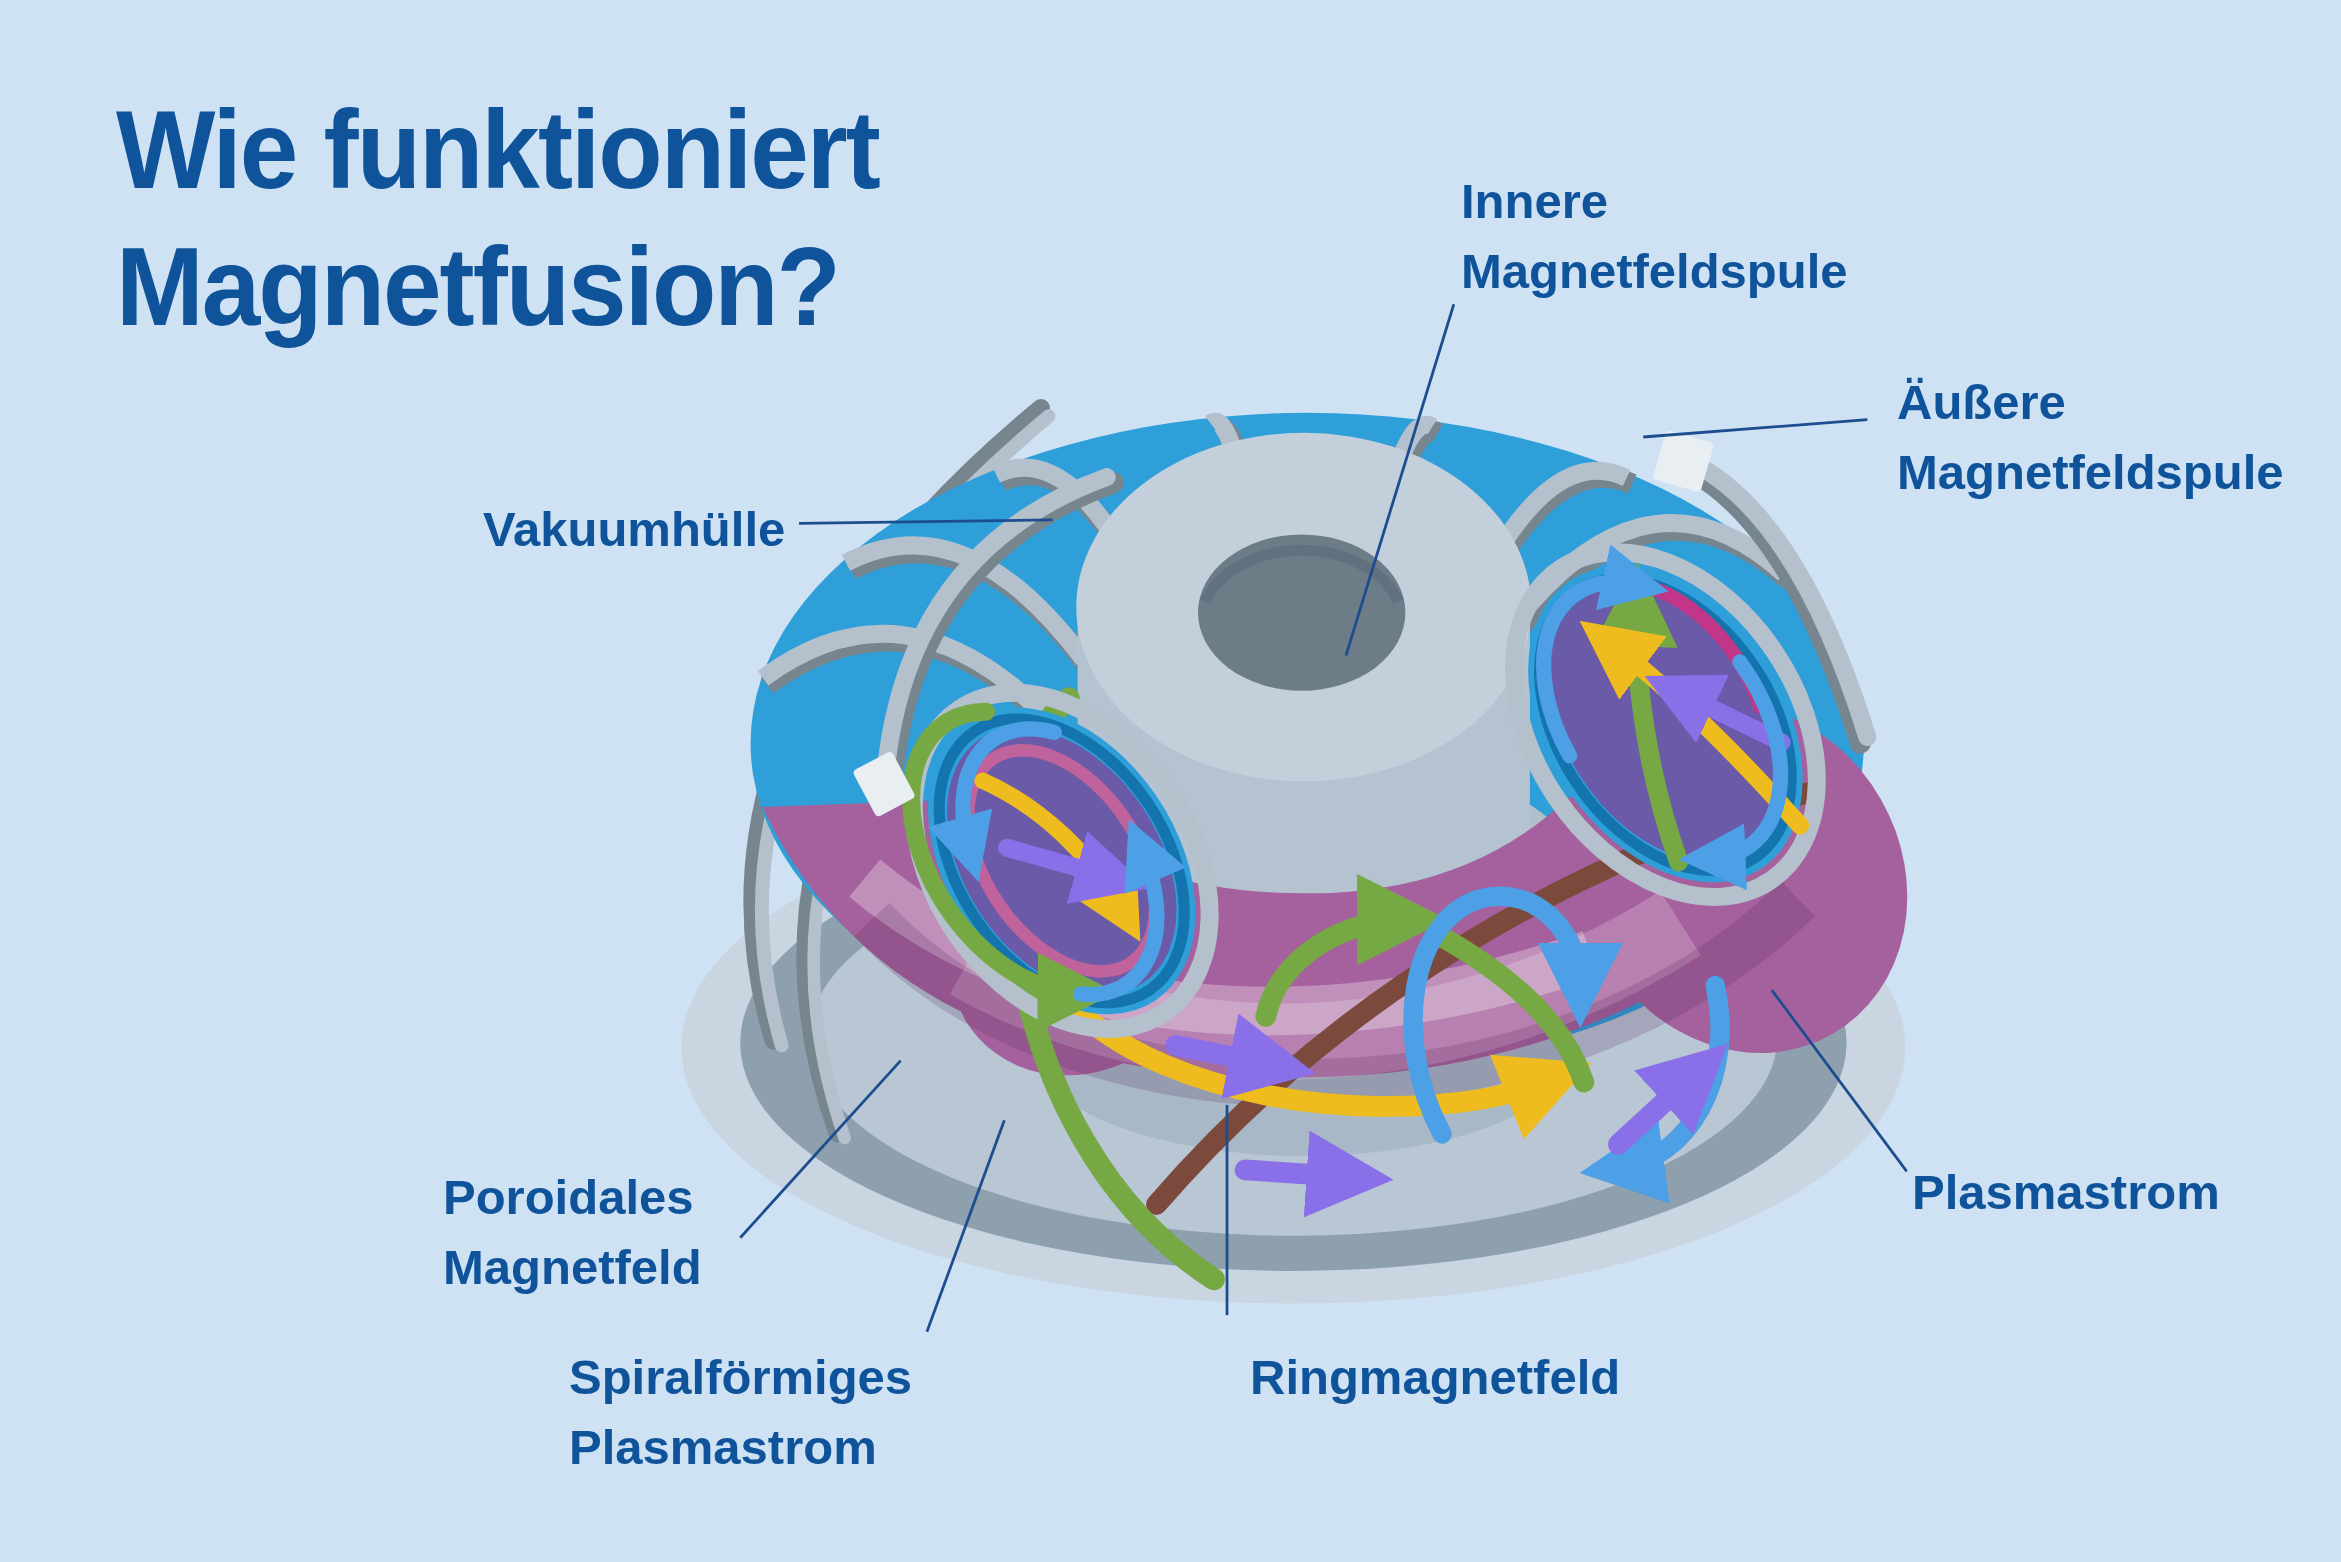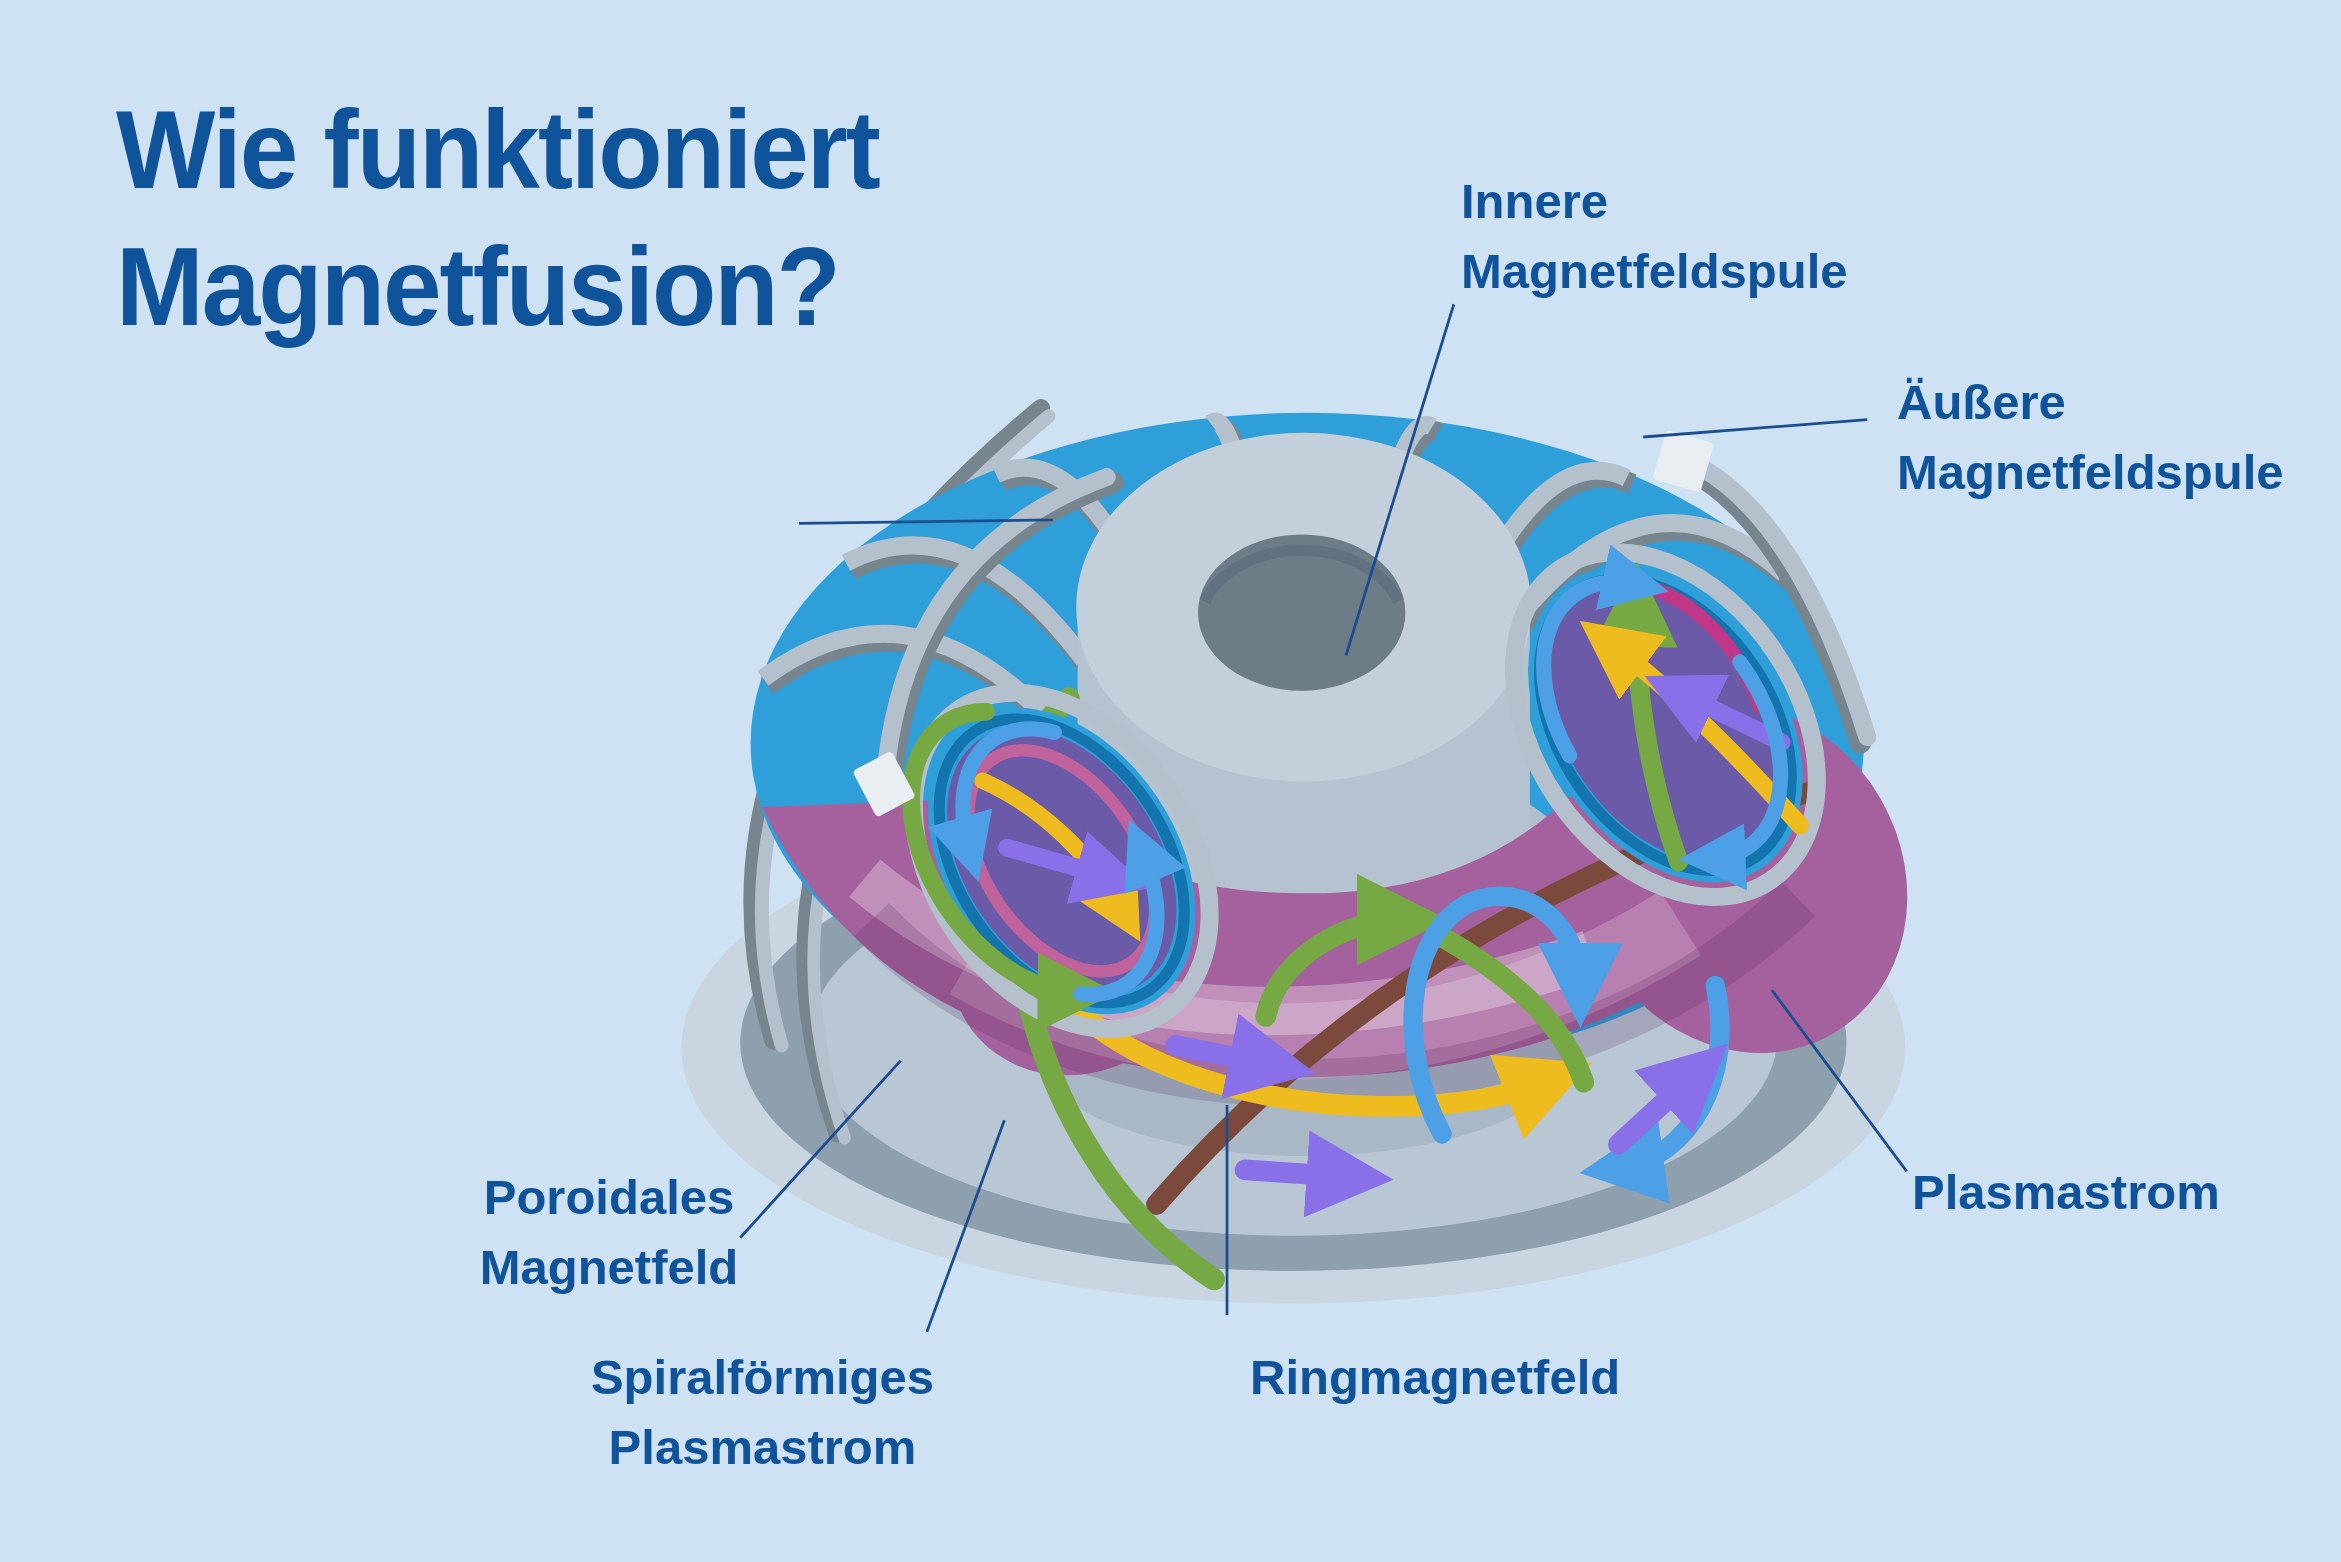--- a/index.html
+++ b/index.html
@@ -25,21 +25,21 @@
     --arrow-blue:#4d9fe6;
     --arrow-purple:#8a70e8;
     --current-brown:#7c4a3c;
     --cap-white:#e9eef3;
   }
   html,body{margin:0;padding:0;}
   body{background:var(--bg);font-family:"Liberation Sans",sans-serif;}
   .stage{position:relative;width:2342px;height:1562px;background:var(--bg);overflow:hidden;}
   .stage svg{position:absolute;left:0;top:0;}
   .lbl{position:absolute;color:var(--ink);font-weight:bold;font-size:49px;line-height:1.42;white-space:pre-line;}
-  .lbl.center{text-align:center;}
+  .lbl.center{text-align:left;}
   .title{position:absolute;left:116px;top:82px;color:var(--ink);font-weight:bold;
          font-size:112px;line-height:1.22;letter-spacing:-2.1px;white-space:pre-line;
          transform:scaleX(.94);transform-origin:left top;}
 </style>
 </head>
 <body>
 
 <div class="stage">
 
 <svg width="2342" height="1562" viewBox="0 0 3386 2259">
@@ -185,20 +185,21 @@
     <path d="M1070,1790 L1302,1534"></path>
     <path d="M1340,1926 L1452,1620"></path>
     <path d="M1774,1598 L1774,1902"></path>
     <path d="M2562,1432 L2757,1694"></path>
   </g>
 </svg>
 
   <div class="title">Wie funktioniert
 Magnetfusion?</div>
 
+  <div class="lbl" style="left:483px;top:495px;">Vakuumhülle</div>
   <div class="lbl" style="left:1461px;top:167px;">Innere
 Magnetfeldspule</div>
   <div class="lbl" style="left:1897px;top:368px;">Äußere
 Magnetfeldspule</div>
   <div class="lbl center" style="left:443px;top:1163px;width:332px;">Poroidales
 Magnetfeld</div>
   <div class="lbl center" style="left:569px;top:1343px;width:387px;">Spiralförmiges
 Plasmastrom</div>
   <div class="lbl" style="left:1250px;top:1343px;">Ringmagnetfeld</div>
   <div class="lbl" style="left:1912px;top:1158px;">Plasmastrom</div>

